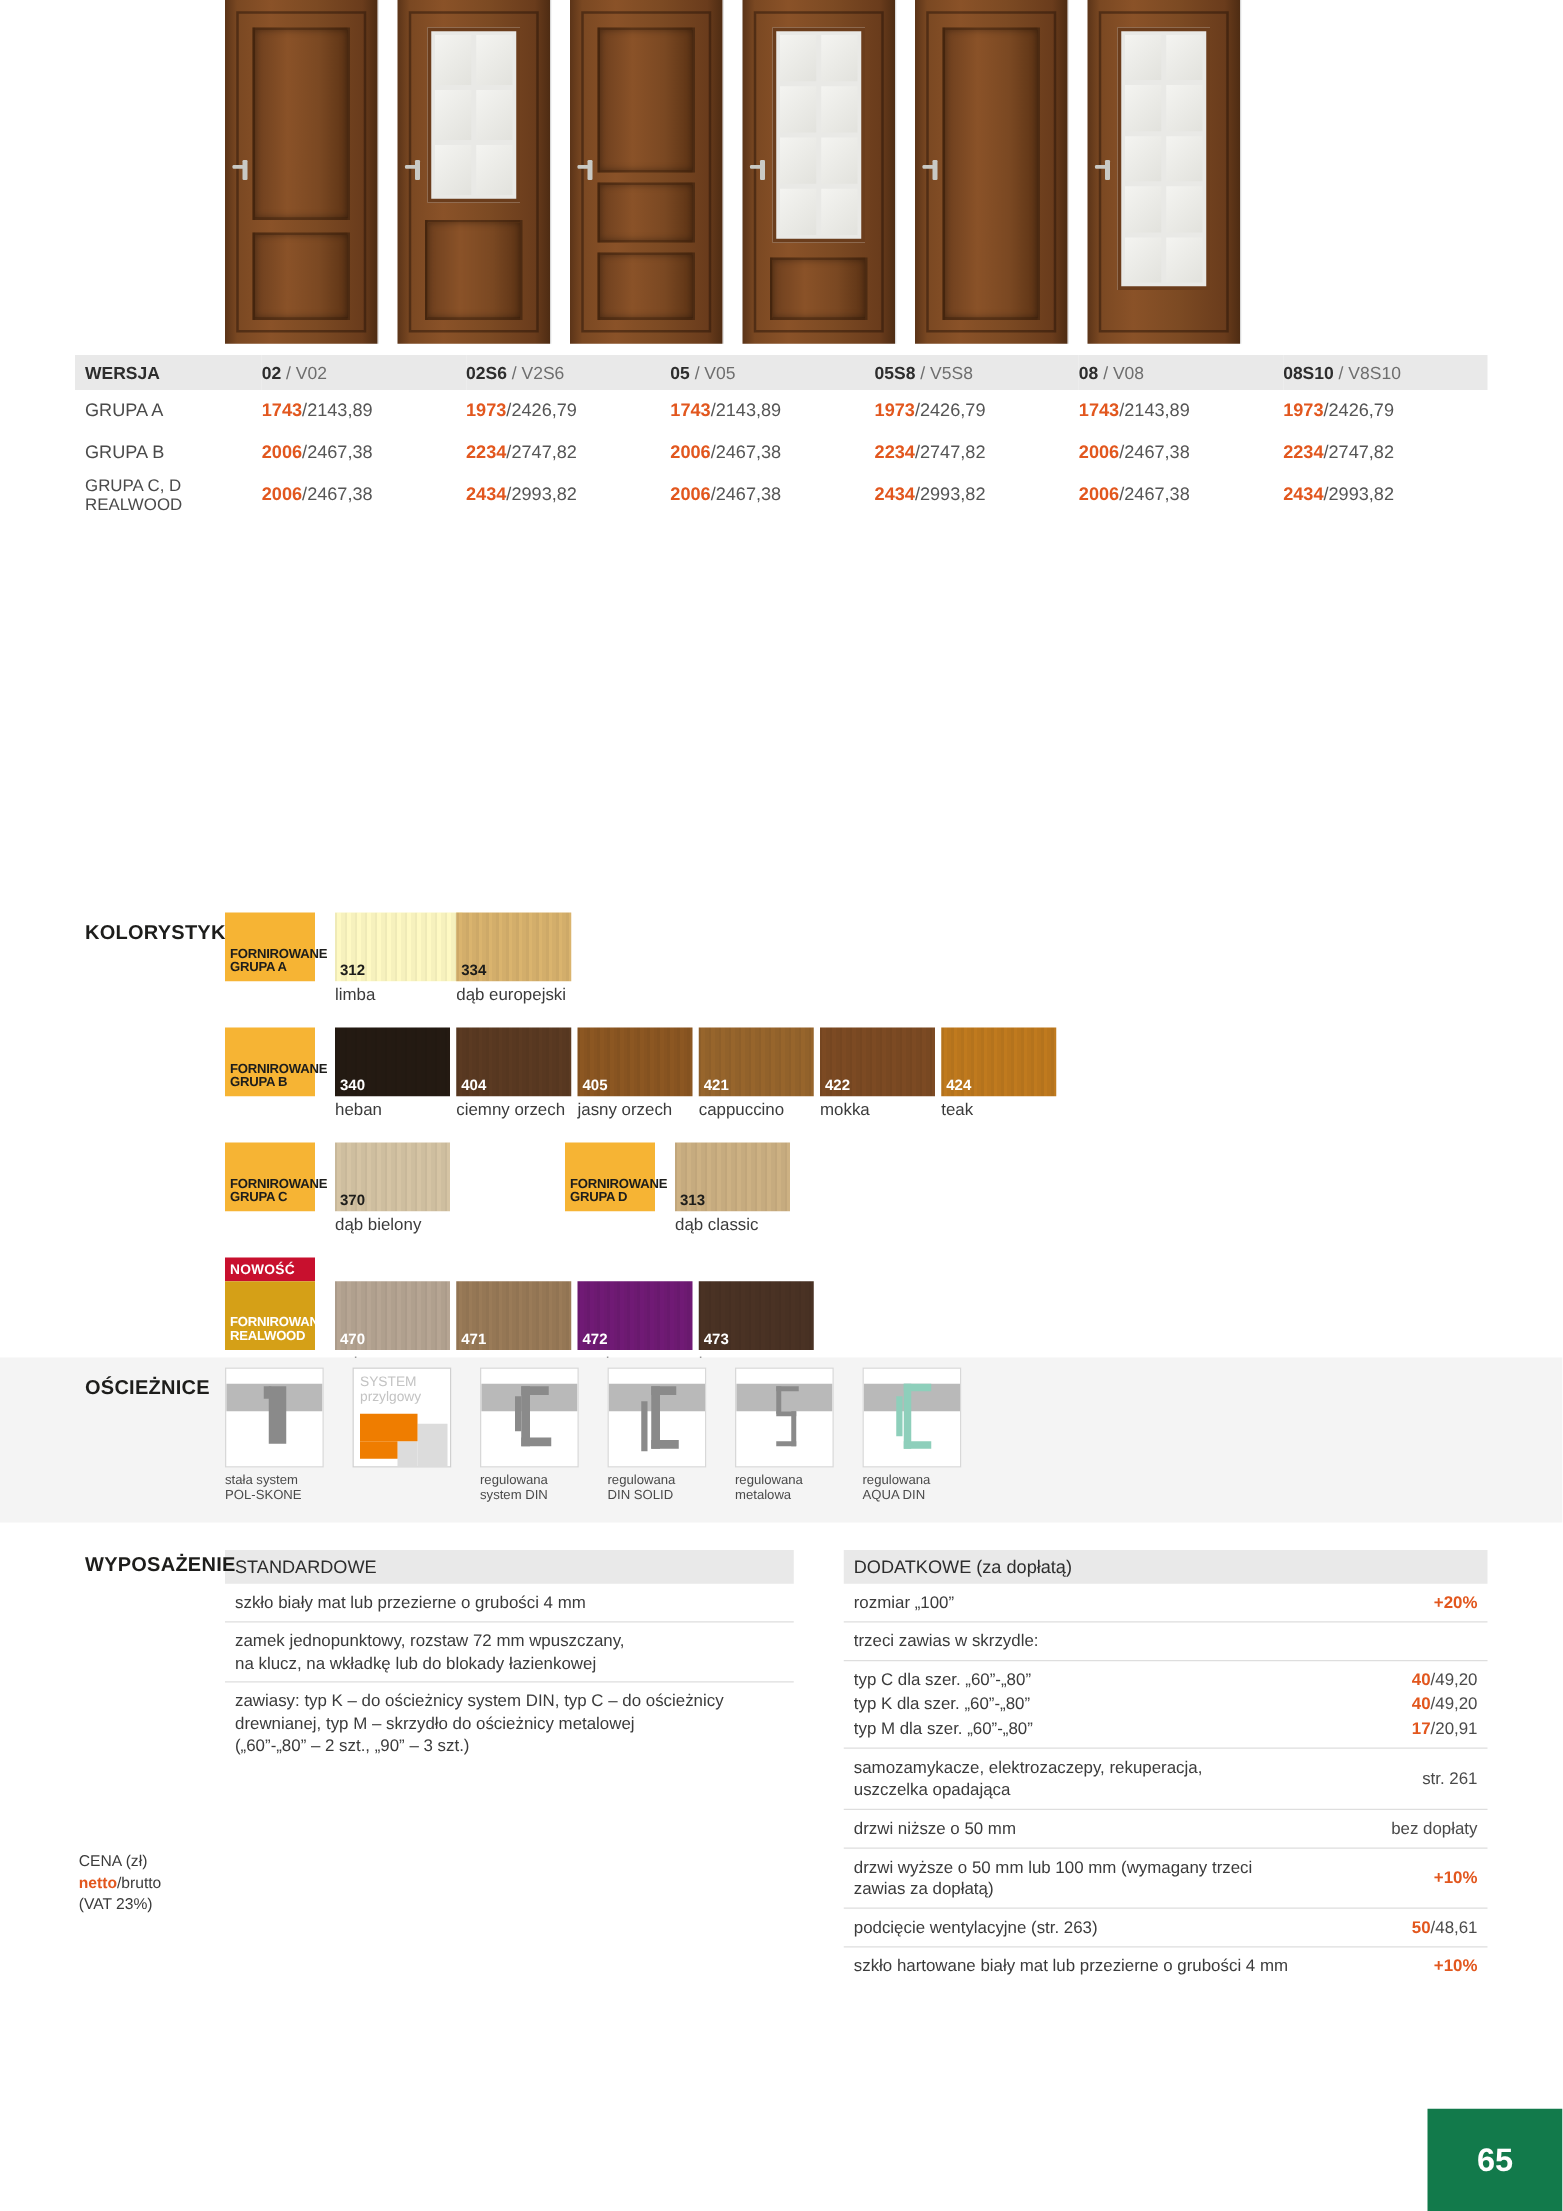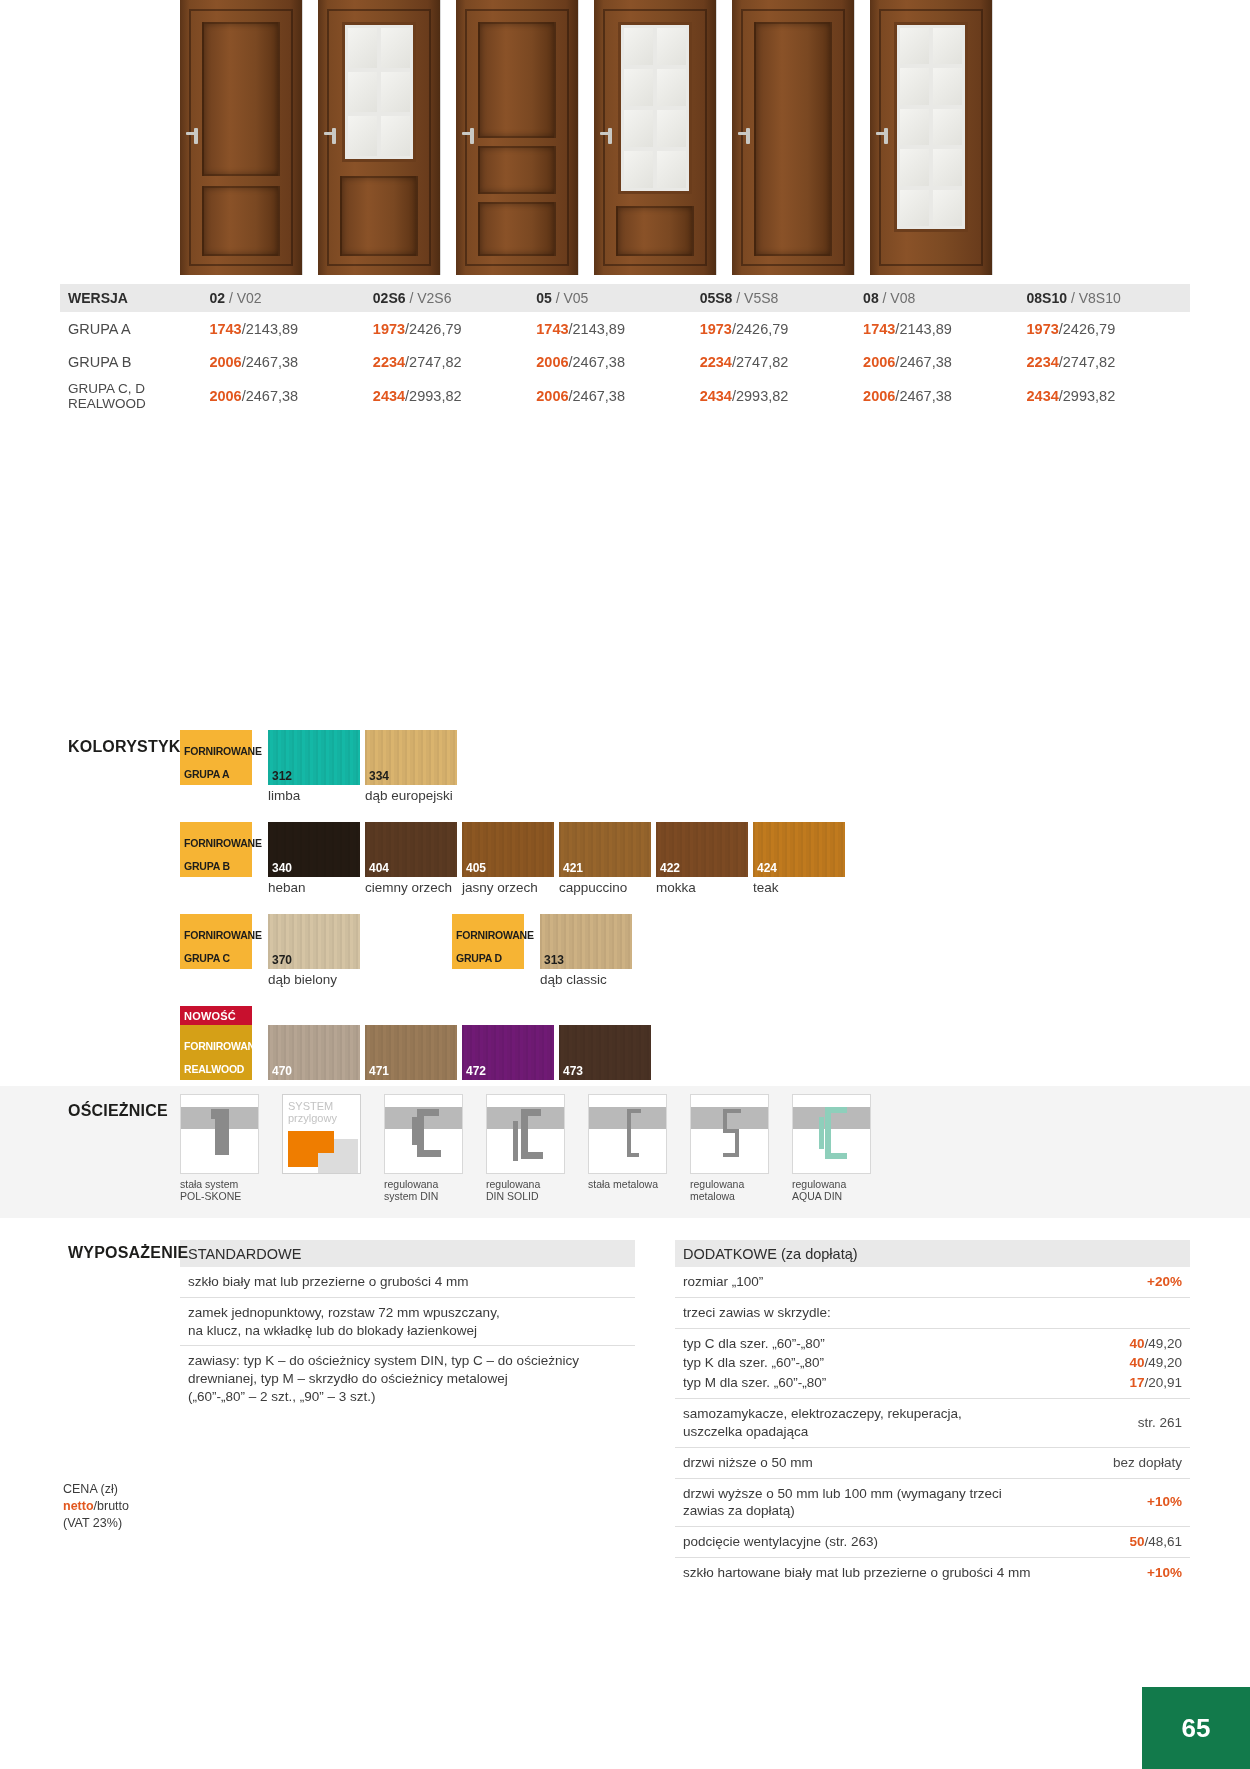--- a/index.html
+++ b/index.html
@@ -139,21 +139,20 @@
     color: #1d1d1b;
     font-size: 10.5px;
     font-weight: bold;
     line-height: 1.12;
     box-sizing: border-box;
     padding: 0 4px 4px 4px;
     display: flex;
     flex-direction: column;
     justify-content: flex-end;
     letter-spacing: -.2px;
-    gap: 12px;
   }
   .grp-badge.realwood {
     background: #d5a017;
     color: #ffffff;
     height: 68px;
     padding-top: 0;
   }
   .nowosc {
     position: absolute;
     left: 0; top: 0;
@@ -500,21 +499,21 @@
 
 <div id="kolorystyka-section">
   <div id="kolorystyka-label" class="section-label">KOLORYSTYKA</div>
 
   <div class="color-row">
     <div class="grp-badge" style="left:0;top:0;">
       <span>FORNIROWANE</span>
       <span>GRUPA A</span>
     </div>
     <div class="swatch-wrap" style="left:88px;top:0;">
-      <div class="swatch" style="background:#14b8a6;">
+      <div class="swatch" style="background:#fef9c3;padding-left:10px;">
         <div class="grain"></div>
         <span class="code">312</span>
       </div>
       <div class="sw-name">limba</div>
     </div>
     <div class="swatch-wrap" style="left:185px;top:0;">
       <div class="swatch" style="background:#dab46e;">
         <div class="grain"></div>
         <span class="code">334</span>
       </div>
@@ -683,32 +682,20 @@
         <div class="prof" style="left:34px;top:14px;width:7px;height:50px;"></div>
         <div class="prof" style="left:34px;top:57px;width:22px;height:7px;"></div>
         <div class="prof" style="left:26px;top:26px;width:5px;height:40px;"></div>
       </div>
       <div class="frame-caption">
         <div>regulowana</div>
         <div>DIN SOLID</div>
       </div>
     </div>
 
-    <div class="frame-cell">
-      <div class="frame-box">
-        <div class="wall"></div>
-        <div class="prof" style="left:38px;top:14px;width:14px;height:4px;"></div>
-        <div class="prof" style="left:38px;top:14px;width:4px;height:48px;"></div>
-        <div class="prof" style="left:38px;top:58px;width:12px;height:4px;"></div>
-      </div>
-      <div class="frame-caption">
-        <div>stała metalowa</div>
-        <div></div>
-      </div>
-    </div>
 
     <div class="frame-cell">
       <div class="frame-box">
         <div class="wall"></div>
         <div class="prof" style="left:32px;top:14px;width:18px;height:4px;"></div>
         <div class="prof" style="left:32px;top:14px;width:4px;height:22px;"></div>
         <div class="prof" style="left:32px;top:34px;width:16px;height:4px;"></div>
         <div class="prof" style="left:44px;top:34px;width:4px;height:28px;"></div>
         <div class="prof" style="left:32px;top:58px;width:16px;height:4px;"></div>
       </div>

